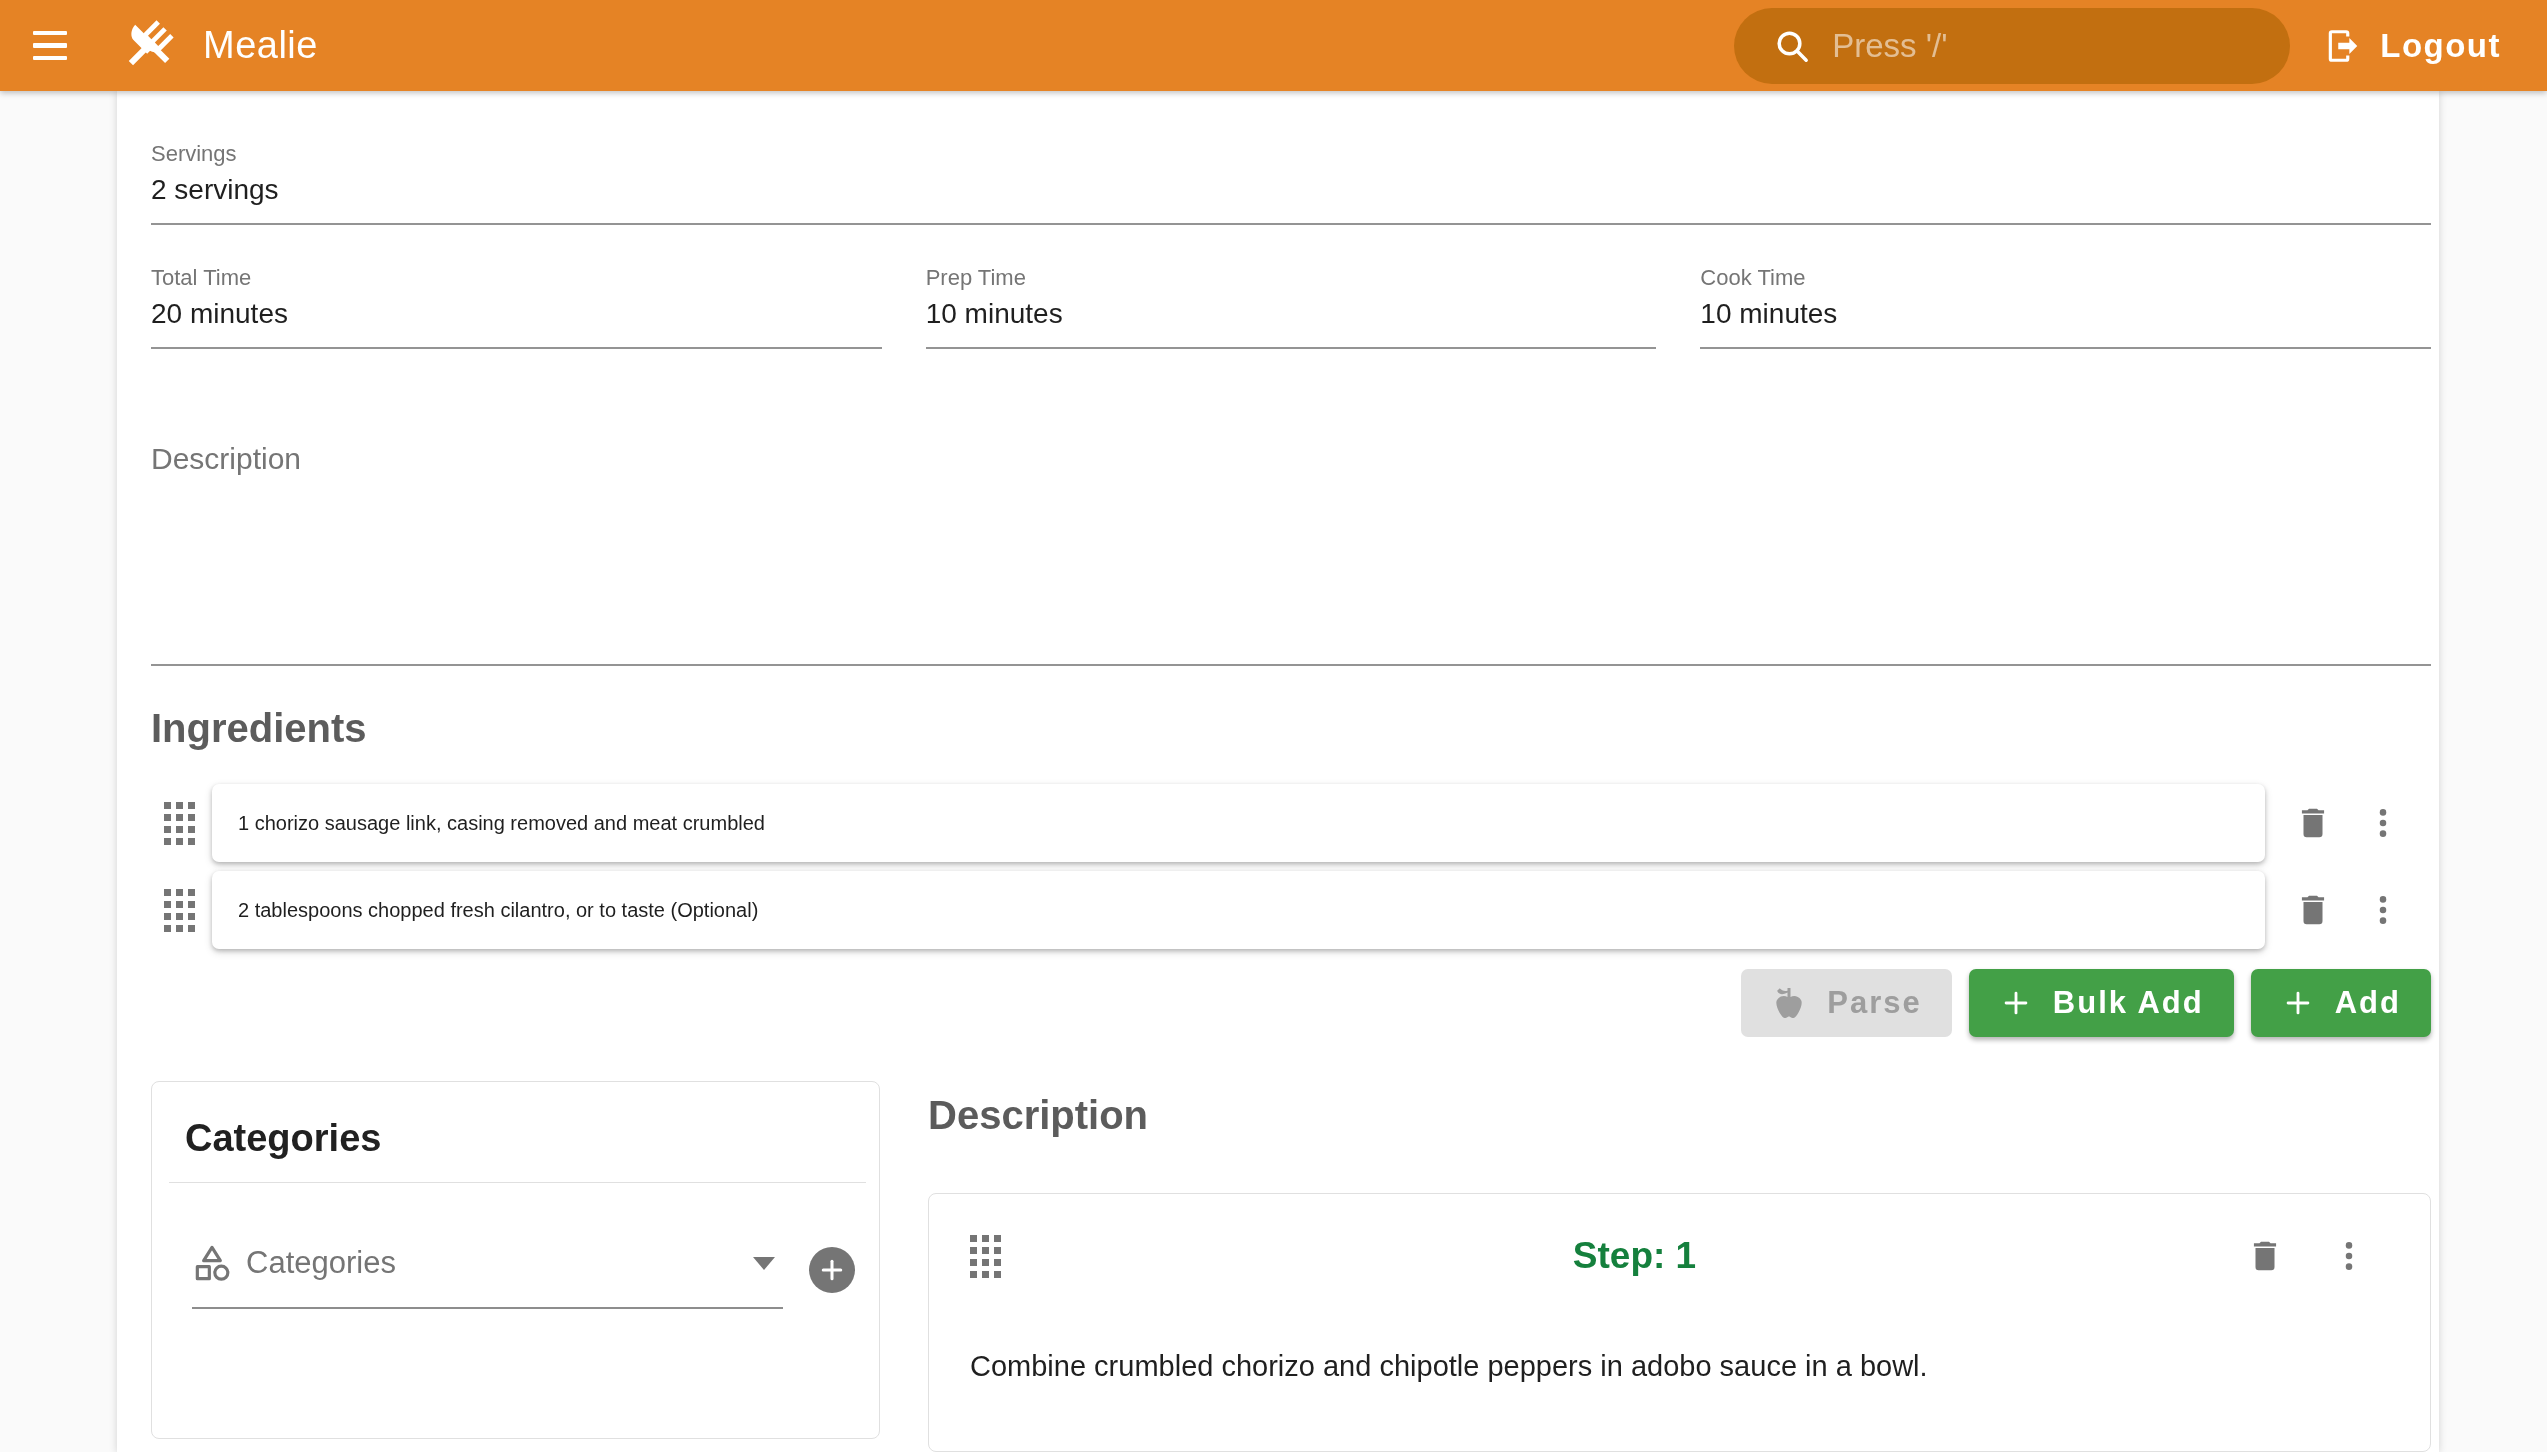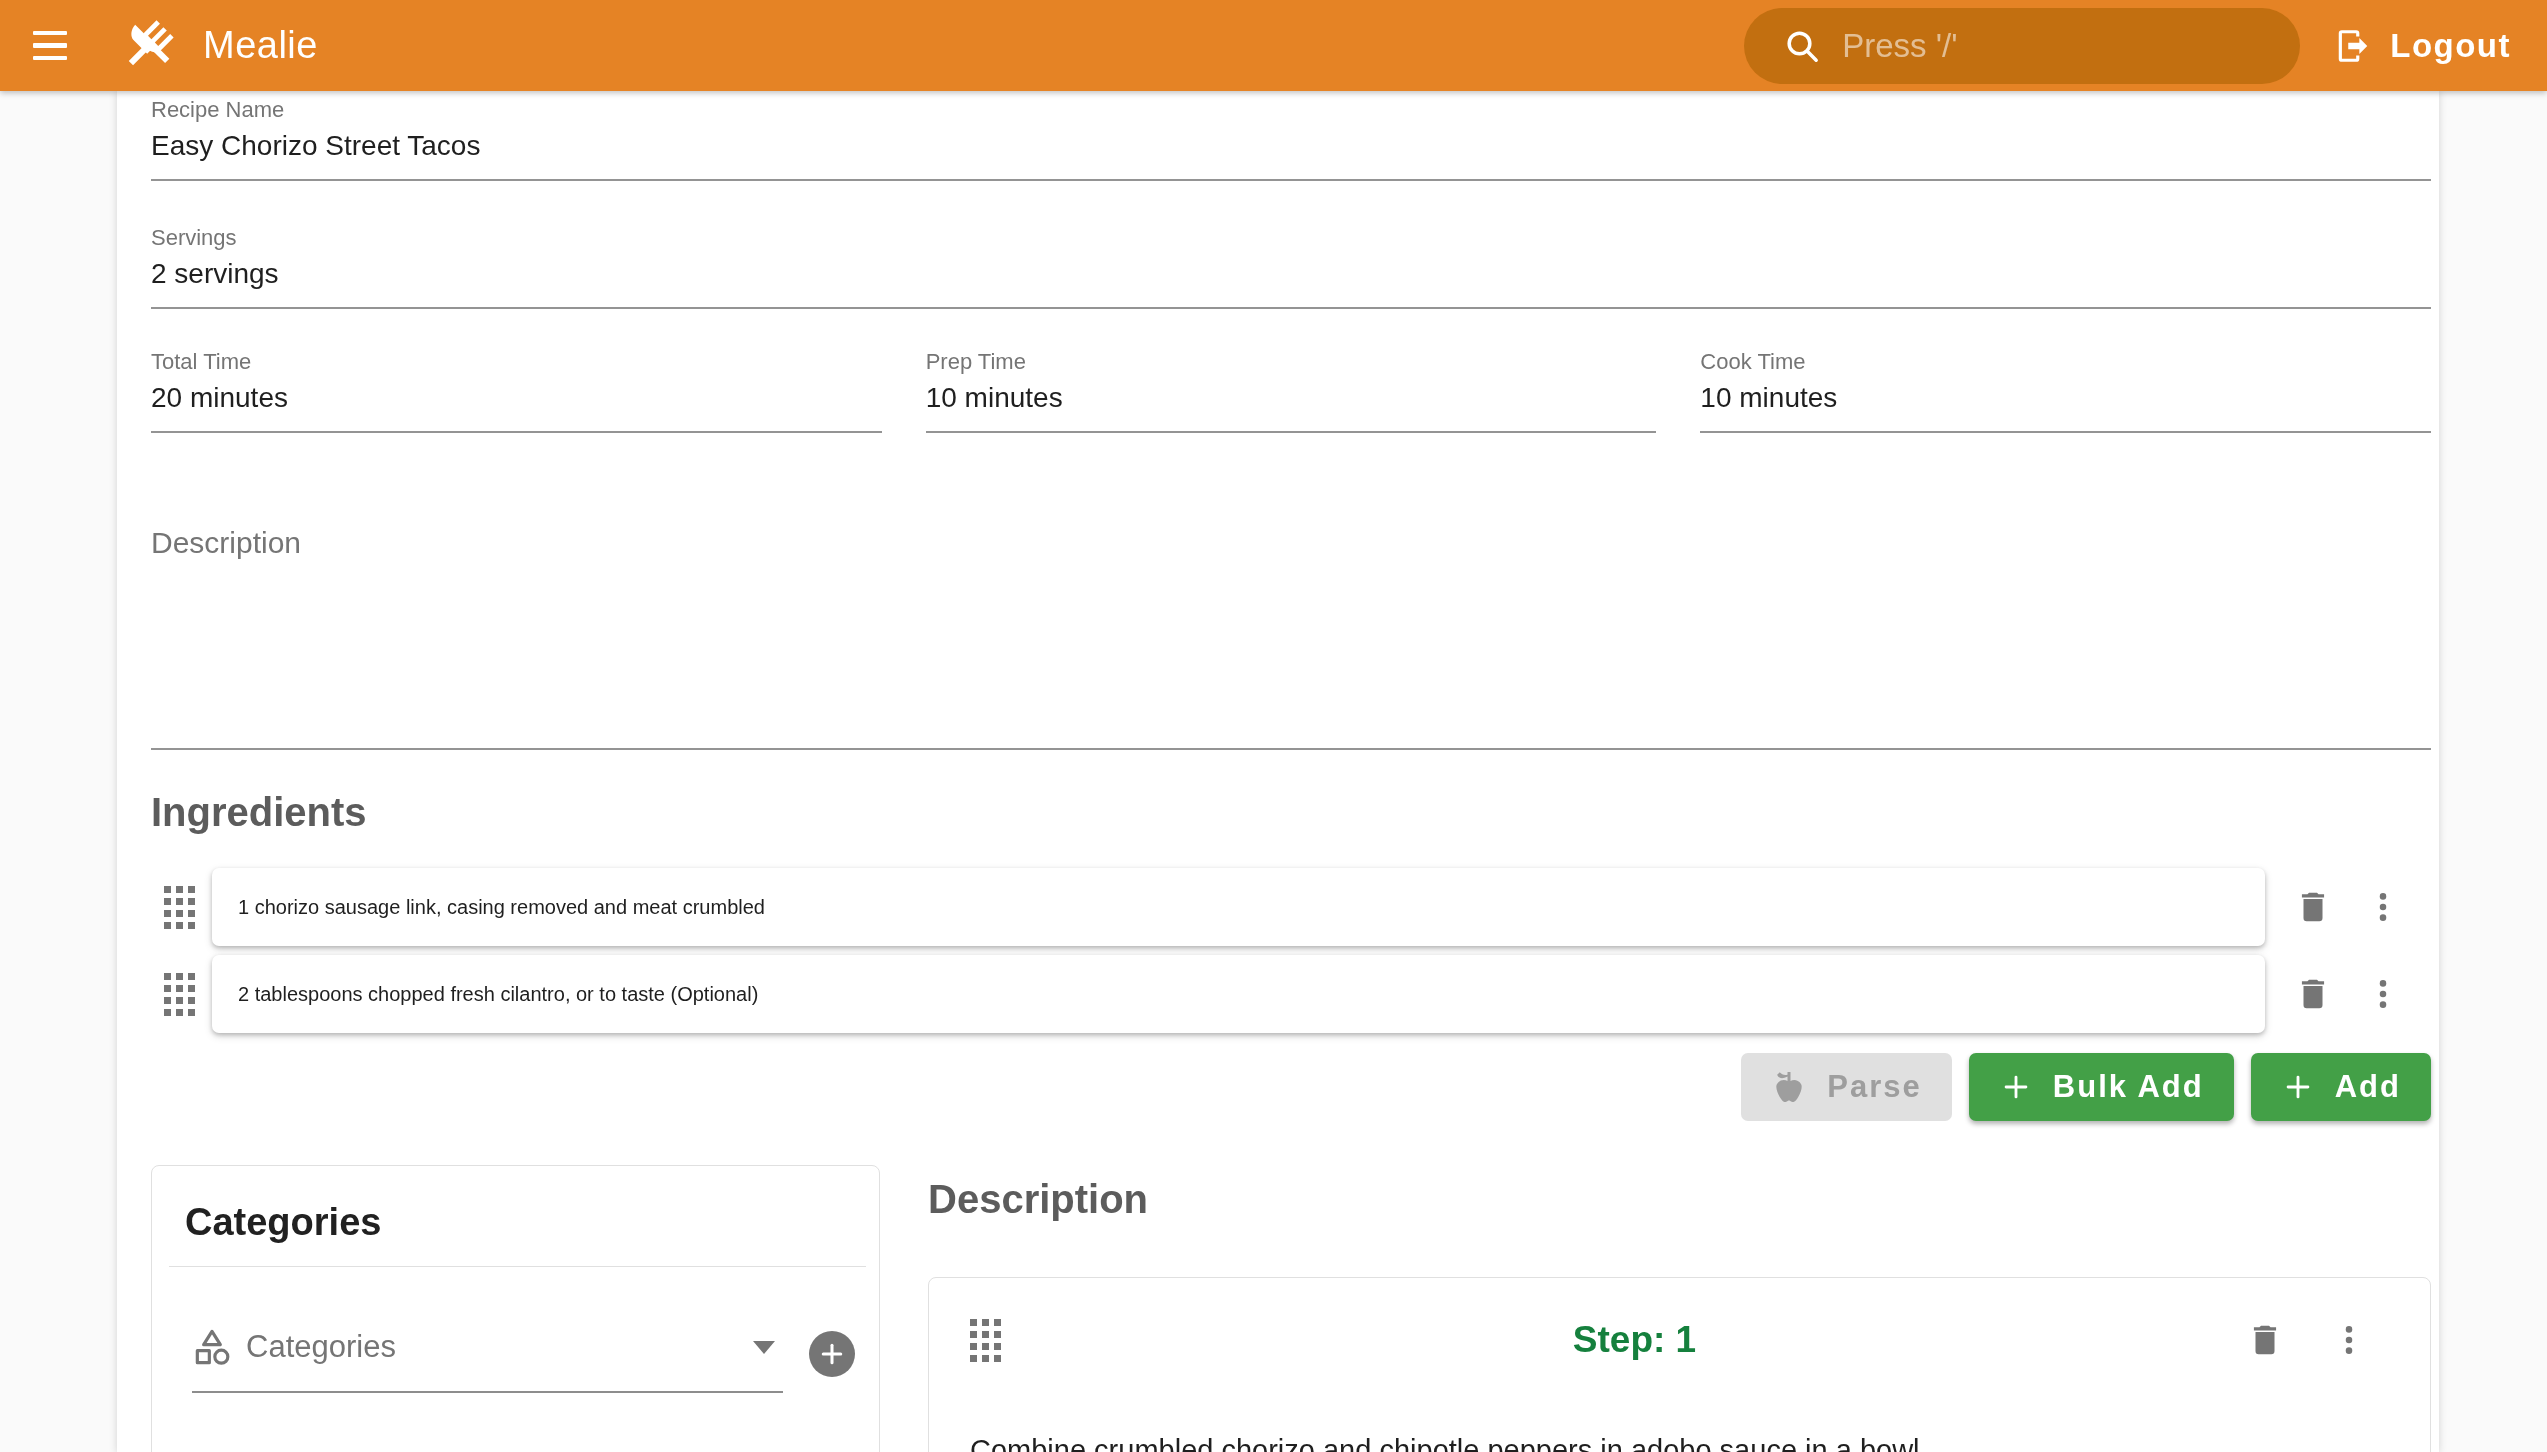--- a/index.html
+++ b/index.html
@@ -26,21 +26,21 @@
     display:flex;align-items:center;padding:0 8px;box-sizing:border-box;
   }
   .search svg{margin-left:30px;flex:none;}
   .search input{
     background:transparent;border:none;outline:none;flex:1;margin-left:18px;
     font-size:33px;color:rgba(255,255,255,.85);font-family:inherit;
   }
   .search input::placeholder{color:rgba(255,255,255,.55);}
   .logout-btn{
     border:none;background:transparent;cursor:pointer;display:flex;align-items:center;
-    margin-left:28px;margin-right:30px;color:#fff;font-family:inherit;padding:0 6px;height:70px;
+    margin-left:28px;margin-right:40px;color:#fff;font-family:inherit;padding:0 6px;height:70px;
   }
   .logout-btn .lbl{font-size:33px;font-weight:bold;letter-spacing:1.5px;margin-left:18px;}
   
   .sheet{
     position:absolute;top:91px;left:117px;width:2322px;height:1362px;
     background:#fff;box-shadow:0 0 8px rgba(0,0,0,.16);
     box-sizing:border-box;padding:6px 8px 0 34px;overflow:hidden;
   }
   
   .fgroup{border-bottom:2px solid #949494;}
@@ -146,24 +146,20 @@
   <button class="logout-btn">
     <svg width="38" height="38" viewBox="0 0 24 24" fill="#ffffff">
       <path d="M16,17V14H9V10H16V7L21,12L16,17M14,2A2,2 0 0,1 16,4V6H14V4H5V20H14V18H16V20A2,2 0 0,1 14,22H5A2,2 0 0,1 3,20V4A2,2 0 0,1 5,2H14Z"></path>
     </svg>
     <span class="lbl">Logout</span>
   </button>
 </header>
 
 <main class="sheet">
 
-  <div class="fgroup g-name">
-    <div class="flabel">Recipe Name</div>
-    <input type="text" value="Easy Chorizo Street Tacos" style="">
-  </div>
 
   <div class="fgroup g-serv">
     <div class="flabel">Servings</div>
     <input type="text" value="2 servings" style="">
   </div>
 
   <div class="time-row">
     <div class="fgroup">
       <div class="flabel">Total Time</div>
       <input type="text" value="20 minutes" style="">

